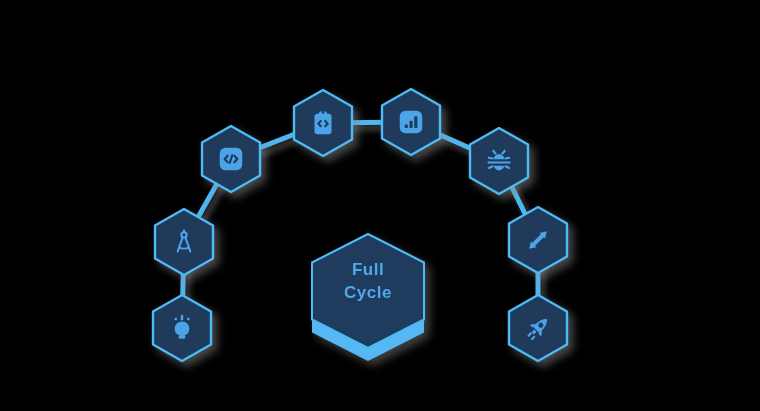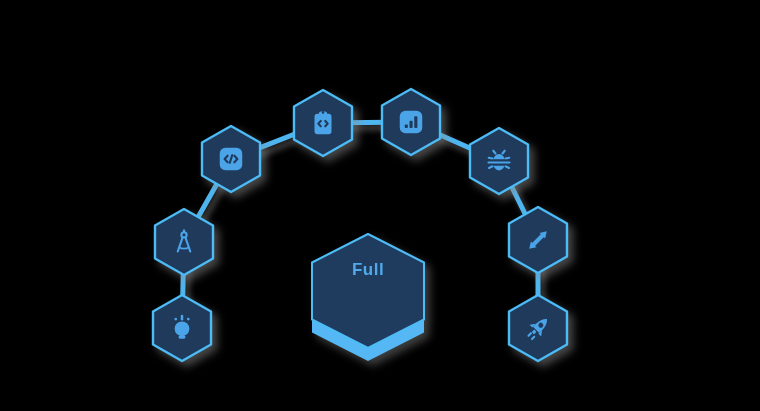--- a/index.html
+++ b/index.html
@@ -171,15 +171,16 @@
       <line class="ibs" x1="7.2" y1="20.8" x2="9" y2="19" stroke-width="1.7"></line>
     </svg>
   </div>
 
   <svg class="center-node" width="118" height="136" viewBox="0 0 118 136">
     <polygon class="center-shadow-hex" points="59,16 115,44.5 115,101.5 59,130 3,101.5 3,44.5"></polygon>
     <polygon class="center-hex" points="59,3 115,31.5 115,88.5 59,117 3,88.5 3,31.5"></polygon>
   </svg>
   <div class="center-label">
     <div>Full</div>
+    <div>Cycle</div>
   </div>
 
 </div>
 
 </body></html>

